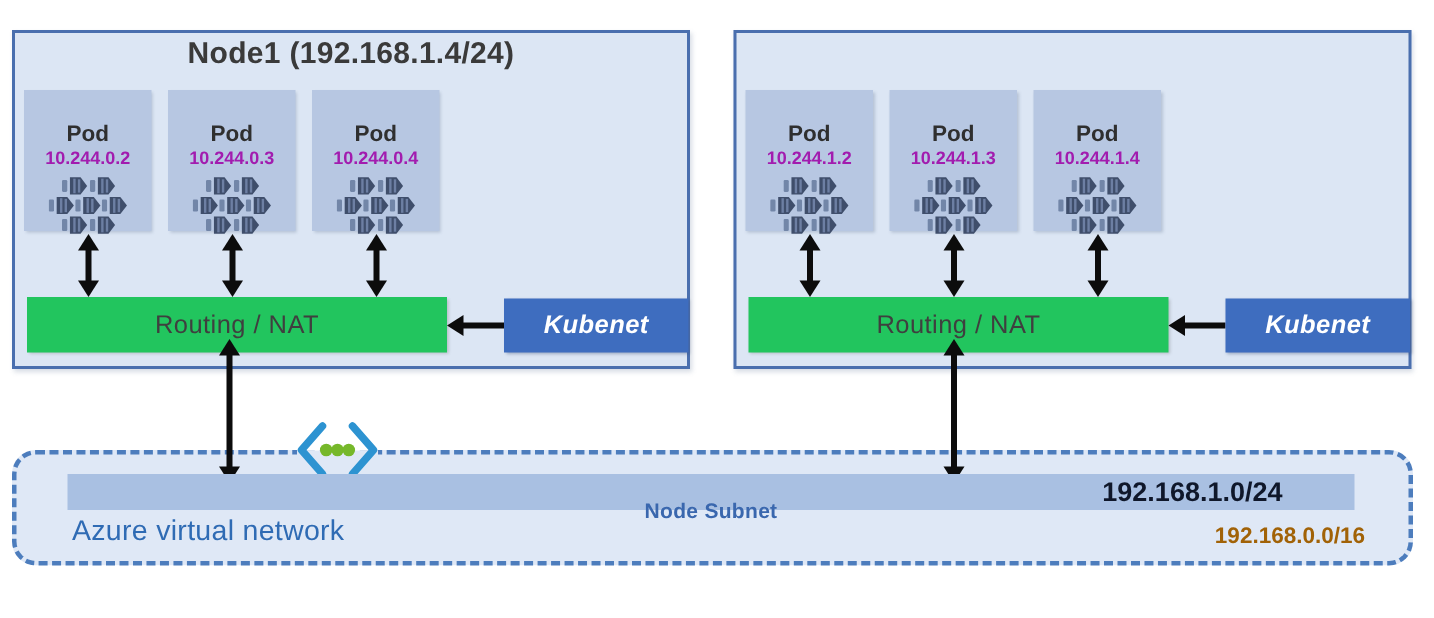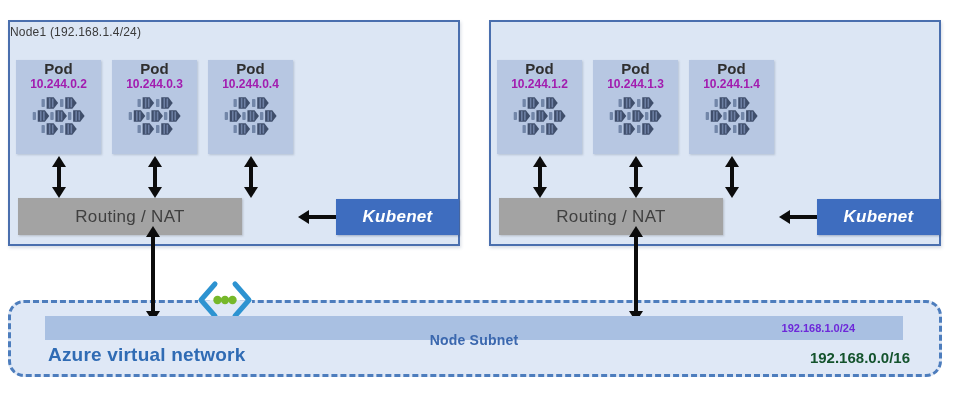--- a/index.html
+++ b/index.html
@@ -8,35 +8,35 @@
     font-family:"Liberation Sans","DejaVu Sans",sans-serif;color:#333;
   }
   
   .node{
     position:absolute;top:20px;width:452px;height:226px;box-sizing:border-box;
     background:#dce6f4;border:2px solid #4a6fae;box-shadow:1px 2px 3px rgba(100,120,150,.25);
   }
   .node--1{left:8px;}
   .node--2{left:489px;}
   .node-title{
-    position:absolute;top:3px;left:0;width:100%;
-    font-size:12px;font-weight:400;color:#3a3a3a;letter-spacing:.2px;
+    position:absolute;top:3px;left:0;width:100%;text-align:center;
+    font-size:20px;font-weight:700;color:#3a3a3a;letter-spacing:.2px;
   }
   
   .pod{
     position:absolute;top:38px;width:85px;height:94px;background:#b7c7e2;
     text-align:center;box-shadow:1px 1px 2px rgba(90,110,140,.3);
   }
   .pod--a{left:6px;} .pod--b{left:102px;} .pod--c{left:198px;}
-  .pod-label{font-size:15px;font-weight:700;color:#2f2f2f;margin-top:1px;line-height:16px;}
+  .pod-label{font-size:15px;font-weight:700;color:#2f2f2f;margin-top:22px;line-height:16px;}
   .pod-ip{font-size:12px;font-weight:600;color:#a21caf;line-height:14px;}
   .pod-icon{display:block;margin:5px auto 0;width:54px;height:40px;}
   
   .routing{
-    position:absolute;left:8px;top:176px;width:224px;height:37px;background:#a3a3a3;
+    position:absolute;left:8px;top:176px;width:280px;height:37px;background:#22c55e;
     display:flex;align-items:center;justify-content:center;
     font-size:17px;color:#3f3f3f;letter-spacing:.3px;box-shadow:1px 1px 2px rgba(90,90,90,.3);
   }
   .kubenet{
     position:absolute;left:326px;top:177px;width:123px;height:36px;background:#3e6dbf;
     display:flex;align-items:center;justify-content:center;
     font-size:17px;font-weight:700;color:#ffffff;letter-spacing:.3px;box-shadow:1px 1px 2px rgba(60,80,120,.4);font-style:italic;
   }
   
   .arrow-v{position:absolute;width:16px;}
@@ -58,27 +58,27 @@
     position:absolute;left:8px;top:300px;width:934px;height:77px;box-sizing:border-box;
     background:#dfe8f6;border:3px dashed #4d7dbd;border-radius:16px;
   }
   .subnet-bar{
     position:absolute;left:45px;top:316px;width:858px;height:24px;background:#a9c0e2;
     display:flex;align-items:center;justify-content:center;
   }
   .subnet-label{font-size:14px;font-weight:700;color:#3a67ae;letter-spacing:.2px;margin-top:24px;}
   .subnet-cidr{
     position:absolute;right:48px;top:0;height:24px;line-height:24px;
-    font-size:11px;font-weight:600;color:#6d28d9;
+    font-size:18px;font-weight:600;color:#0f172a;
   }
   .vnet-label{
-    position:absolute;left:48px;top:344px;font-size:19px;font-weight:700;color:#2f6bb4;letter-spacing:.2px;
+    position:absolute;left:48px;top:344px;font-size:19px;font-weight:400;color:#2f6bb4;letter-spacing:.2px;
   }
   .vnet-cidr{
-    position:absolute;right:46px;top:349px;font-size:15px;font-weight:600;color:#14532d;
+    position:absolute;right:46px;top:349px;font-size:15px;font-weight:600;color:#a16207;
   }
   .vnet-icon{position:absolute;left:194px;top:279px;width:62px;height:42px;}
 </style>
 </head>
 <body>
 
 <svg width="0" height="0" style="position:absolute" aria-hidden="true">
   <defs>
     <symbol id="cg" viewBox="0 0 20 14">
       <rect x="0" y="2.5" width="4" height="9" rx="1" fill="#7286a8"></rect>

